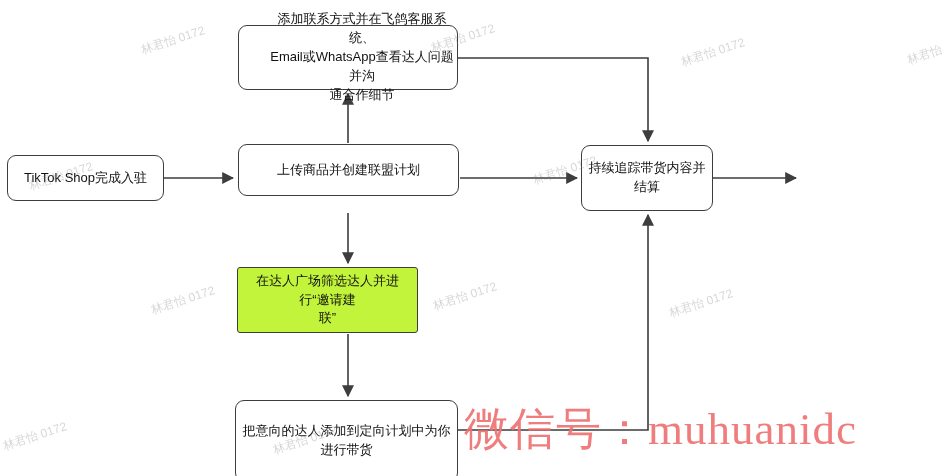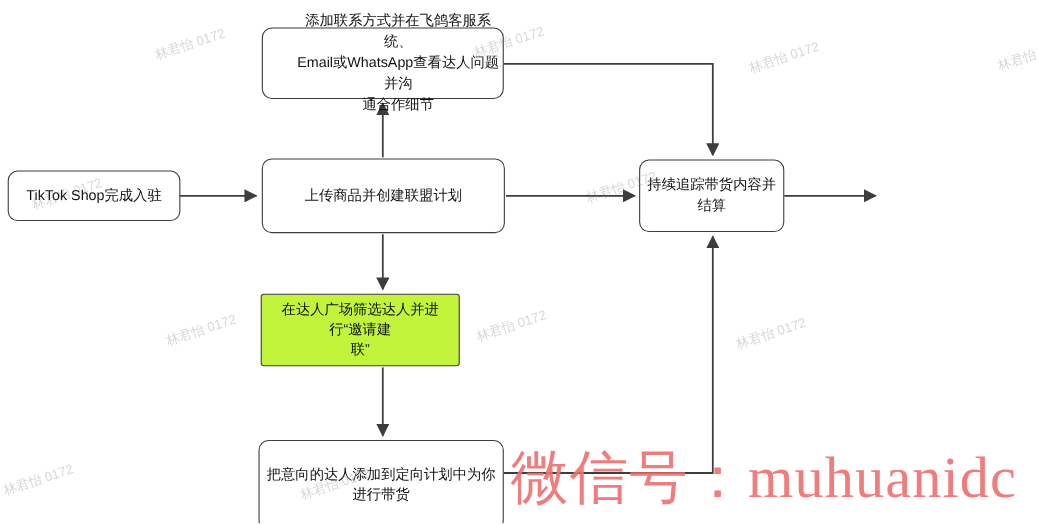--- a/index.html
+++ b/index.html
@@ -24,21 +24,21 @@
     font-size: 13px;
     line-height: 1.45;
     color: #111111;
     white-space: pre-line;
     padding: 2px 3px;
     z-index: 2;
   }
   .node.sharp { border-radius: 3px; }
   #node-start   { left: 7px;   top: 155px; width: 157px; height: 46px; }
   #node-contact { left: 238px; top: 25px;  width: 220px; height: 65px; padding-left: 31px; }
-  #node-upload  { left: 238px; top: 144px; width: 221px; height: 68px; }
+  #node-upload  { left: 238px; top: 144px; width: 221px; height: 52px; }
   #node-invite  { left: 237px; top: 267px; width: 181px; height: 66px; }
   #node-target  { left: 235px; top: 400px; width: 223px; height: 82px; }
   #node-track   { left: 581px; top: 145px; width: 132px; height: 66px; }
   #node-review  { left: 800px; top: 147px; width: 135px; height: 65px; }
   #connectors {
     position: absolute;
     left: 0; top: 0;
     width: 944px; height: 476px;
     z-index: 1;
   }
@@ -49,21 +49,21 @@
     transform: rotate(-18deg);
     white-space: nowrap;
     z-index: 3;
     pointer-events: none;
   }
   #red-watermark {
     position: absolute;
     left: 464px;
     top: 399px;
     font-family: "Liberation Serif", "DejaVu Serif", serif;
-    font-size: 53px;
+    font-size: 45px;
     letter-spacing: 1px;
     white-space: nowrap;
     z-index: 4;
     pointer-events: none;
     opacity: 0.9;
   }
 </style>
 </head>
 <body>
 

